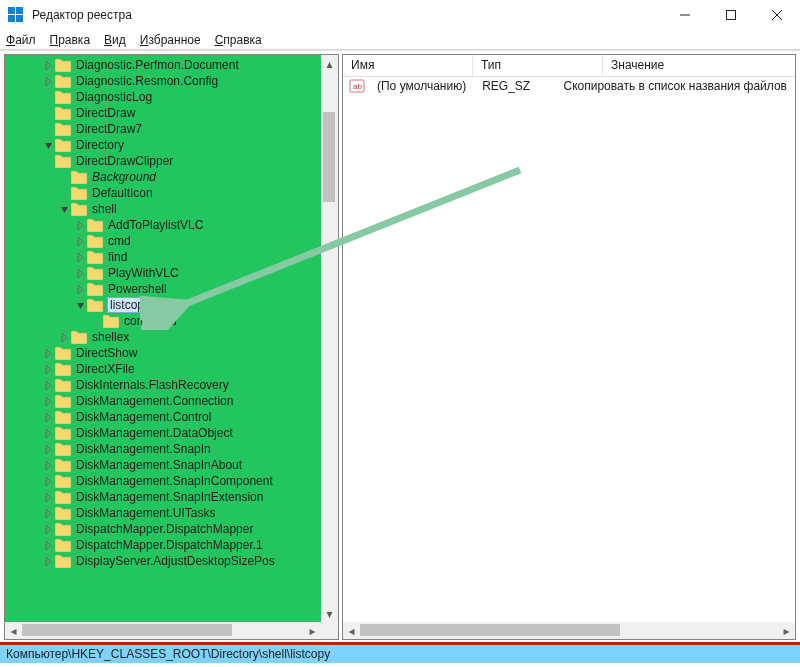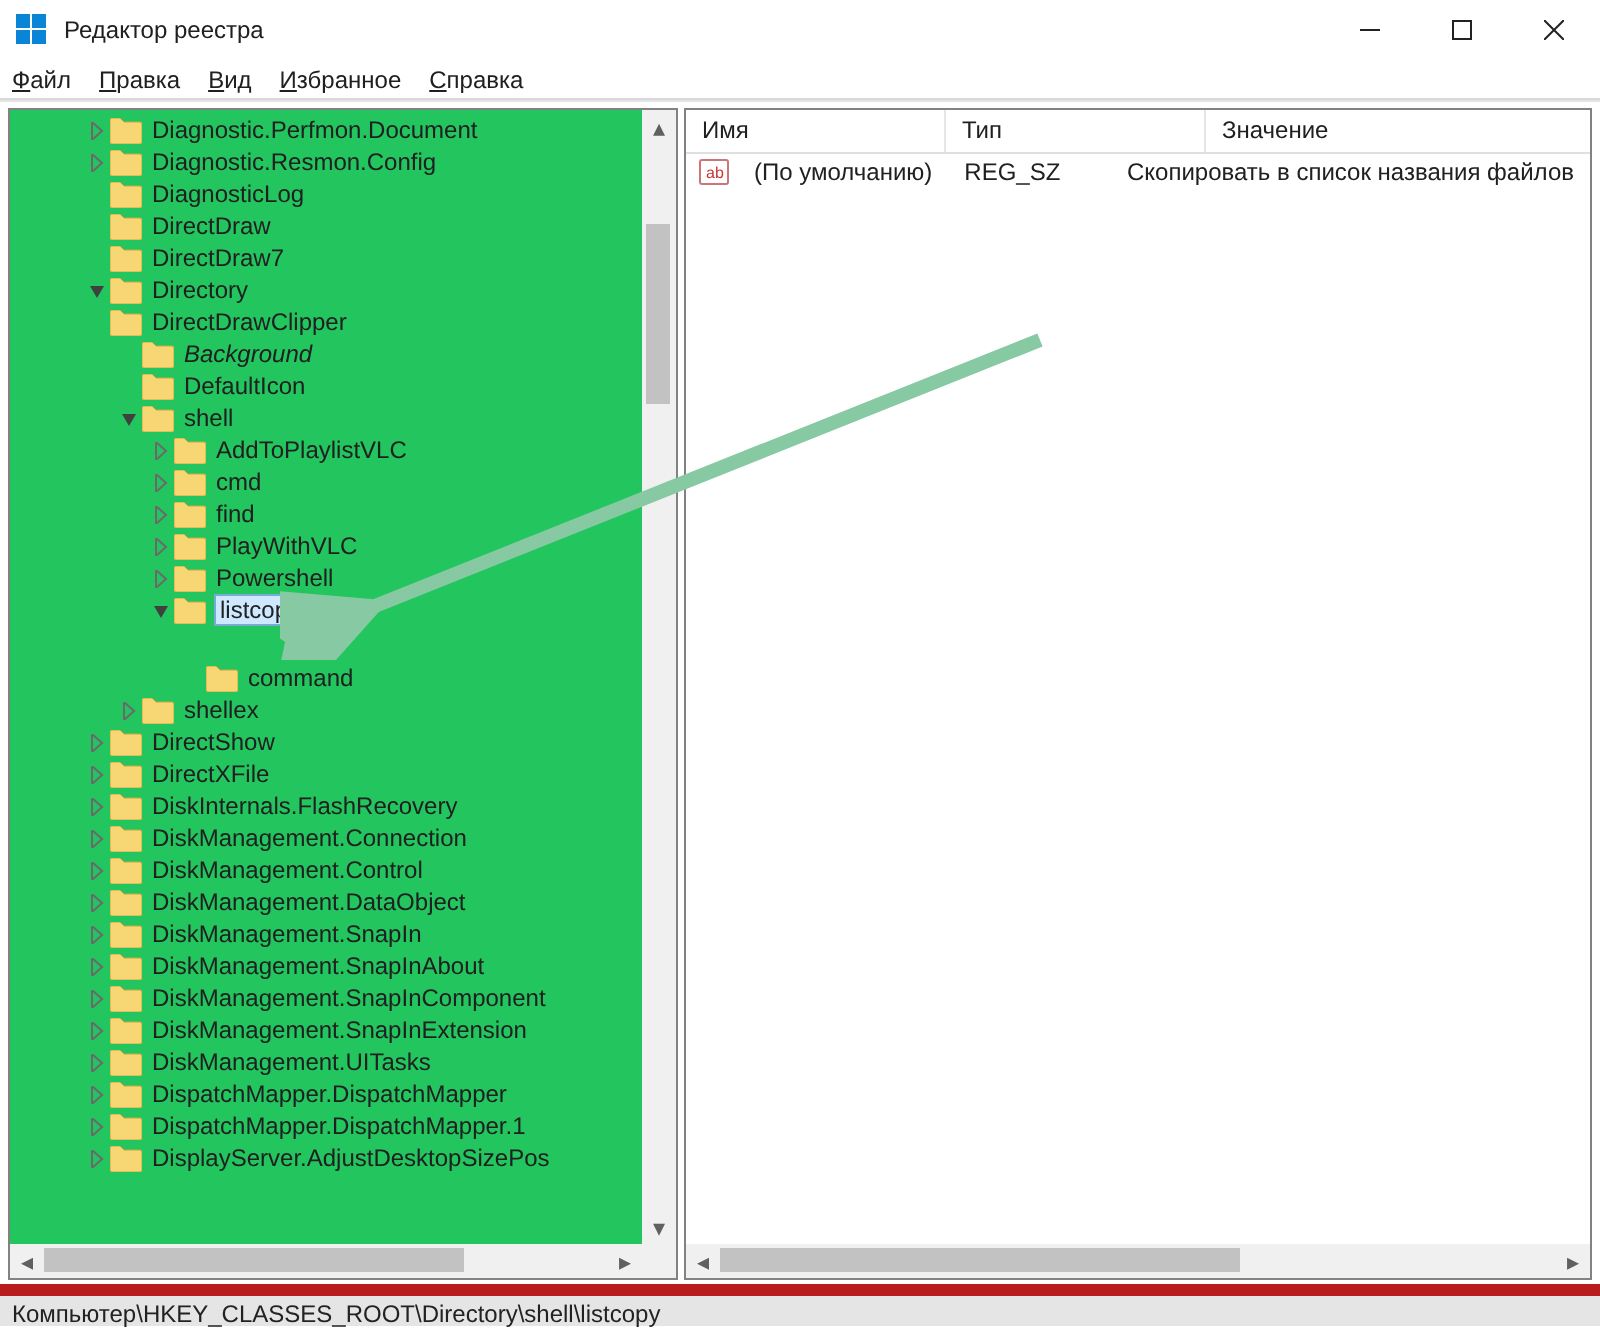--- a/index.html
+++ b/index.html
@@ -49,21 +49,21 @@
   .scrollcorner { position:absolute; right:0; bottom:0; width:17px; height:17px; background:#f0f0f0; }
 
   
   .listhdr { height:22px; display:flex; border-bottom:1px solid #e0e0e0; }
   .listhdr .col { padding:3px 8px; border-right:1px solid #e5e5e5; font-size:12px; }
   .listrow { display:flex; height:18px; align-items:center; }
   .listrow .cell { padding:1px 8px; font-size:12px; white-space:nowrap; }
   .valicon { width:16px; height:16px; margin:0 4px 0 6px; display:inline-flex; align-items:center; justify-content:center; }
 
   
-  .statusbar { height:21px; border-top:6px solid #b91c1c; padding:2px 6px; font-size:12px; color:#222; background:#e5e5e5;}
+  .statusbar { height:21px; border-top:3px solid #b91c1c; padding:2px 6px; font-size:12px; color:#222; background:#7dd3fc;}
 
   
   .annot-arrow { position:absolute; pointer-events:none; }
 
 </style>
 </head>
 <body>
 
 <div class="titlebar">
   <div class="appicon">
@@ -329,21 +329,21 @@
               <path d="M1 2 L8 2 L4.5 8 Z" fill="#404040"></path>
             </svg>
           </span>
           <span class="foldericon">
             <svg width="16" height="13" viewBox="0 0 16 13">
               <path d="M0 2 L0 12 Q0 13 1 13 L15 13 Q16 13 16 12 L16 3 Q16 2 15 2 L7 2 L5.5 0.5 Q5 0 4.5 0 L1 0 Q0 0 0 1 Z" fill="#f7d774" stroke="#caa63e" stroke-width="0.5"></path>
             </svg>
           </span>
           <span class="label editing">listcopy</span>
         </div>
-        <div class="tree-row" style="padding-left: 4px; margin-top: 18px;">
+        <div class="tree-row" style="padding-left: 4px;">
           <span class="spacer dotted"></span>
           <span class="spacer dotted"></span>
           <span class="spacer dotted"></span>
           <span class="spacer dotted"></span>
           <span class="spacer dotted"></span>
           <span class="exp"></span>
           <span class="foldericon">
             <svg width="16" height="13" viewBox="0 0 16 13">
               <path d="M0 2 L0 12 Q0 13 1 13 L15 13 Q16 13 16 12 L16 3 Q16 2 15 2 L7 2 L5.5 0.5 Q5 0 4.5 0 L1 0 Q0 0 0 1 Z" fill="#f7d774" stroke="#caa63e" stroke-width="0.5"></path>
             </svg>

